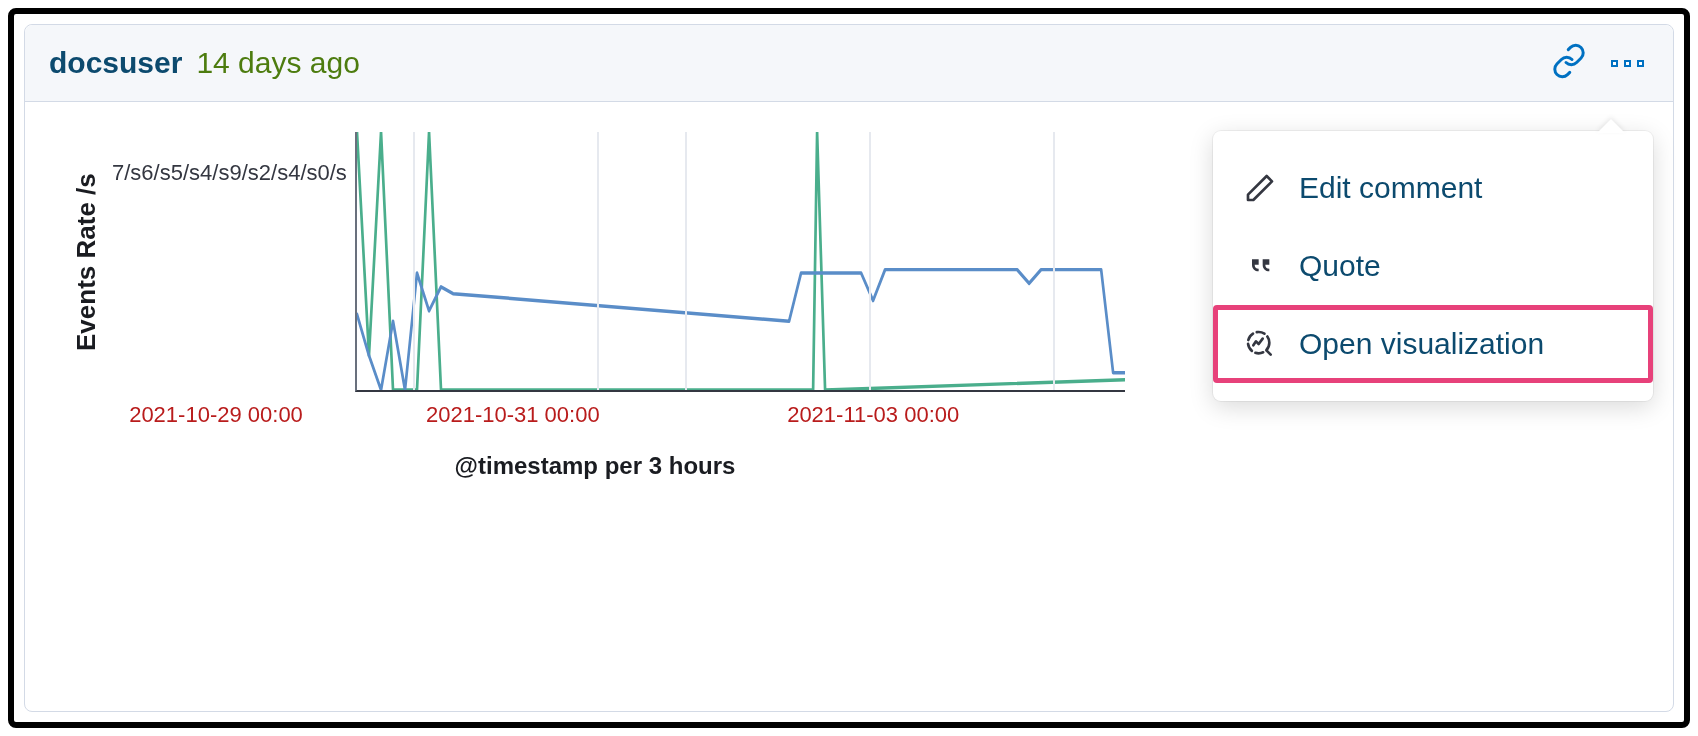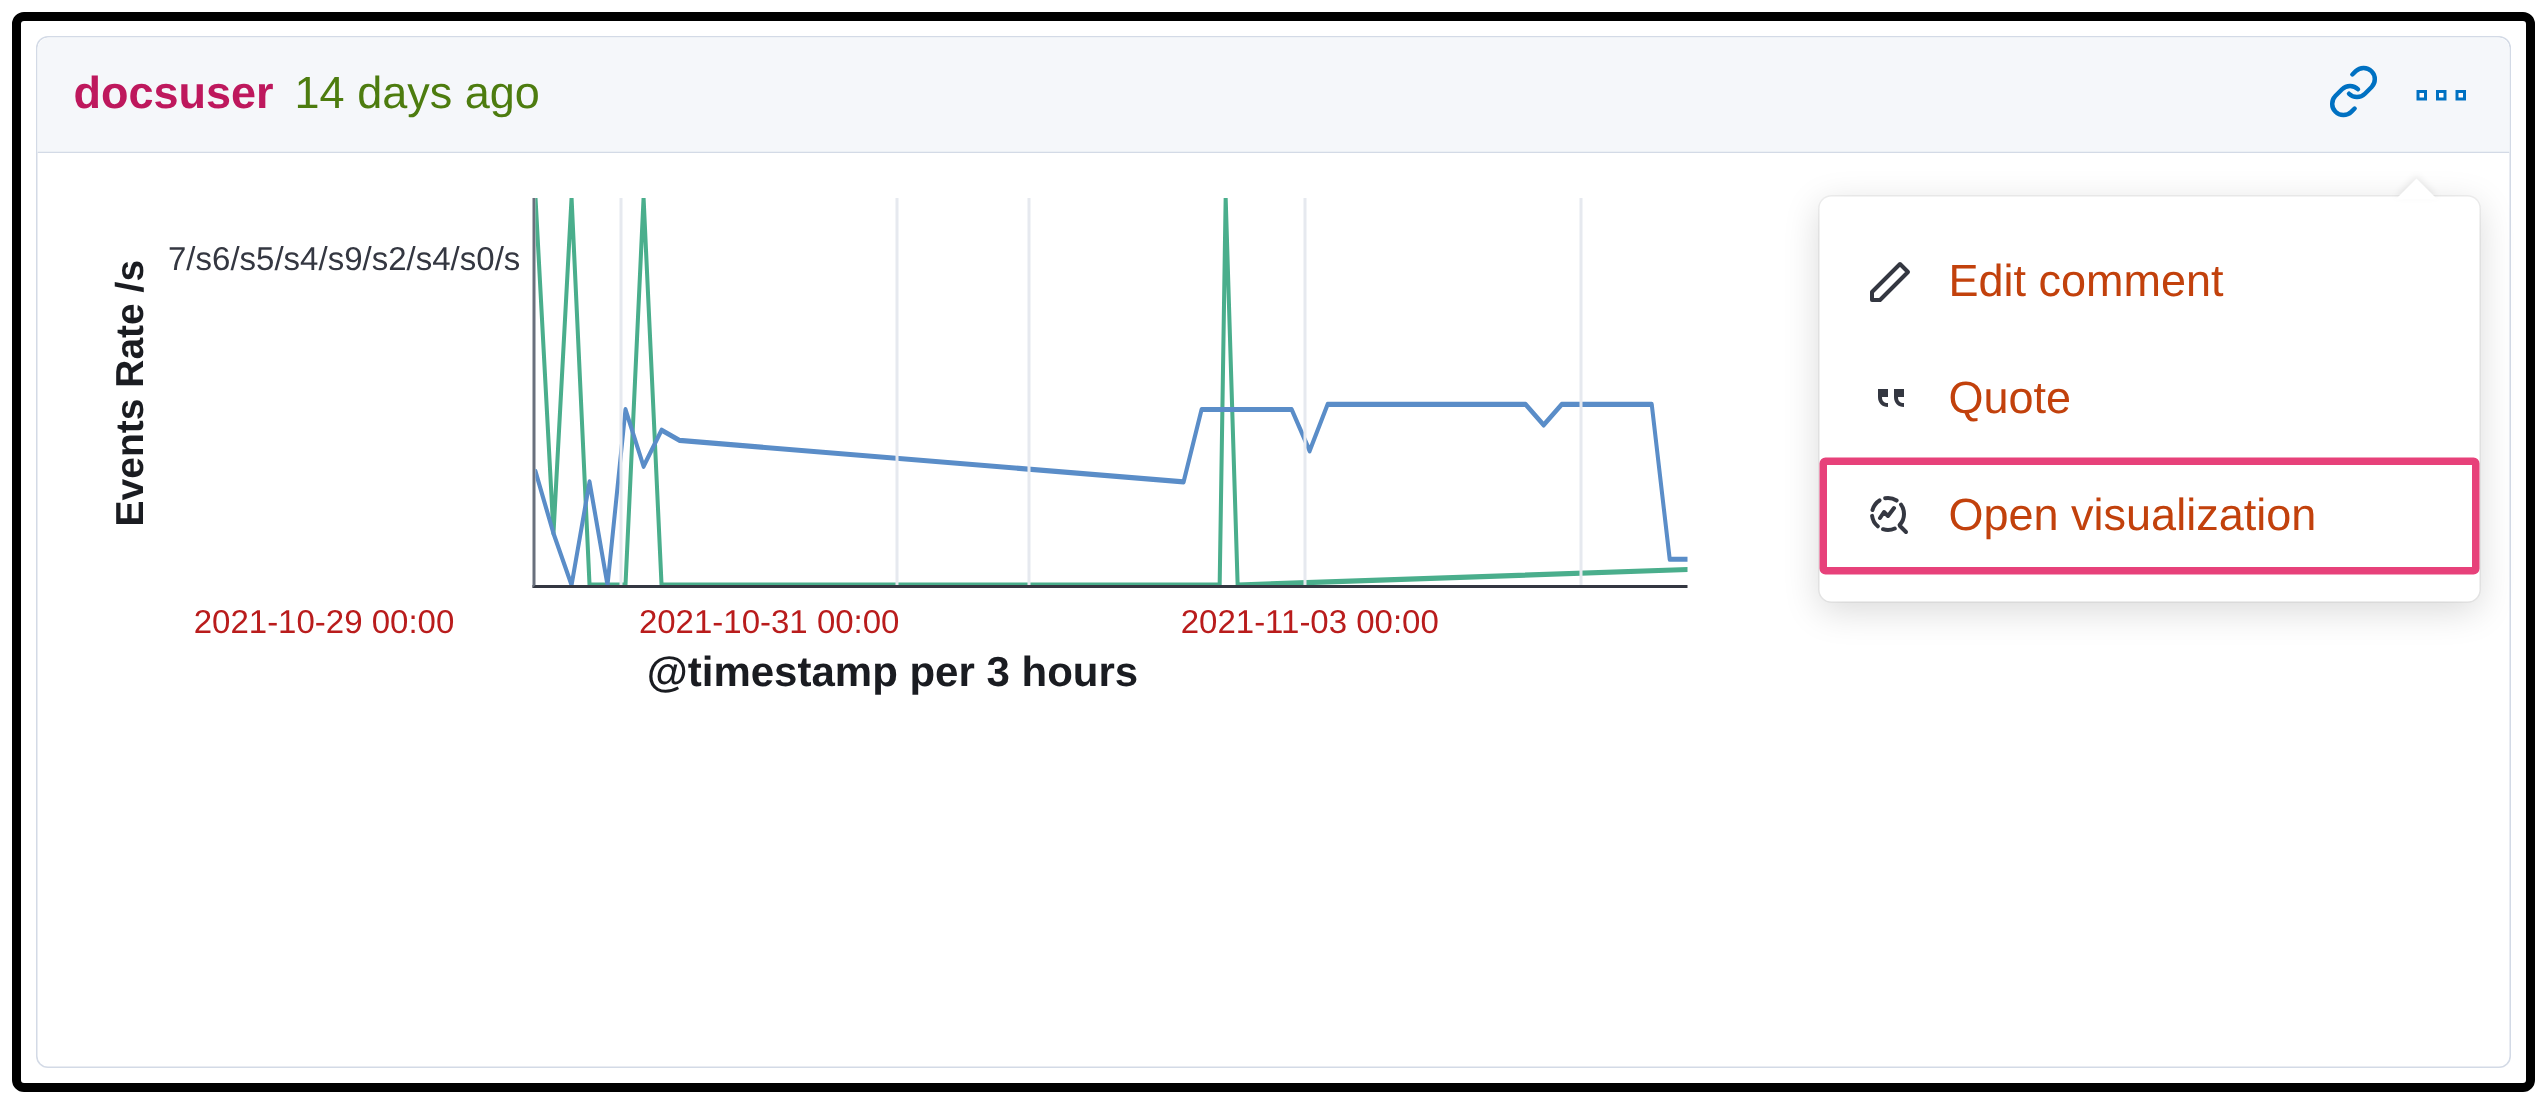--- a/index.html
+++ b/index.html
@@ -30,21 +30,21 @@
     border-bottom: 1px solid #d3dae6;
     border-radius: 8px 8px 0 0;
     padding: 16px 24px;
     display: flex;
     align-items: center;
     gap: 14px;
   }
   .username {
     font-weight: 700;
     font-size: 30px;
-    color: #be185d;
+    color: #0c4a6e;
   }
   .timestamp {
     font-size: 30px;
     color: #4d7c0f;
   }
   .header-spacer { flex: 1; }
   .header-action {
     width: 44px;
     height: 44px;
     display: flex;
@@ -117,22 +117,22 @@
     width: 100%;
     margin-left: 90px;
     font-size: 22px;
     color: #b91c1c;
     padding-top: 10px;
     position: relative;
   }
   .xtick { position: absolute; transform: translateX(-50%); white-space: nowrap; }
   .xlabel {
     font-weight: 700;
-    font-size: 28px;
-    margin-top: 30px;
+    font-size: 24px;
+    margin-top: 50px;
     color: #1a1c21;
   }
   svg.lines {
     position: absolute;
     top: 0; left: 0;
     width: 100%;
     height: 100%;
   }
   svg.lines polyline {
     fill: none;
@@ -163,21 +163,21 @@
     border-right: 14px solid transparent;
     border-bottom: 14px solid #fff;
     filter: drop-shadow(0 -2px 2px rgba(0,0,0,0.08));
   }
   .menu-item {
     display: flex;
     align-items: center;
     gap: 22px;
     padding: 22px 30px;
     font-size: 30px;
-    color: #c2410c;
+    color: #0c4a6e;
     cursor: pointer;
   }
   .menu-item .mi-icon {
     width: 34px; height: 34px;
     display: flex; align-items: center; justify-content: center;
     color: #343741;
   }
   .menu-item .mi-icon svg { width: 32px; height: 32px; }
   .menu-item.highlighted {
     outline: 5px solid #e7417a;

